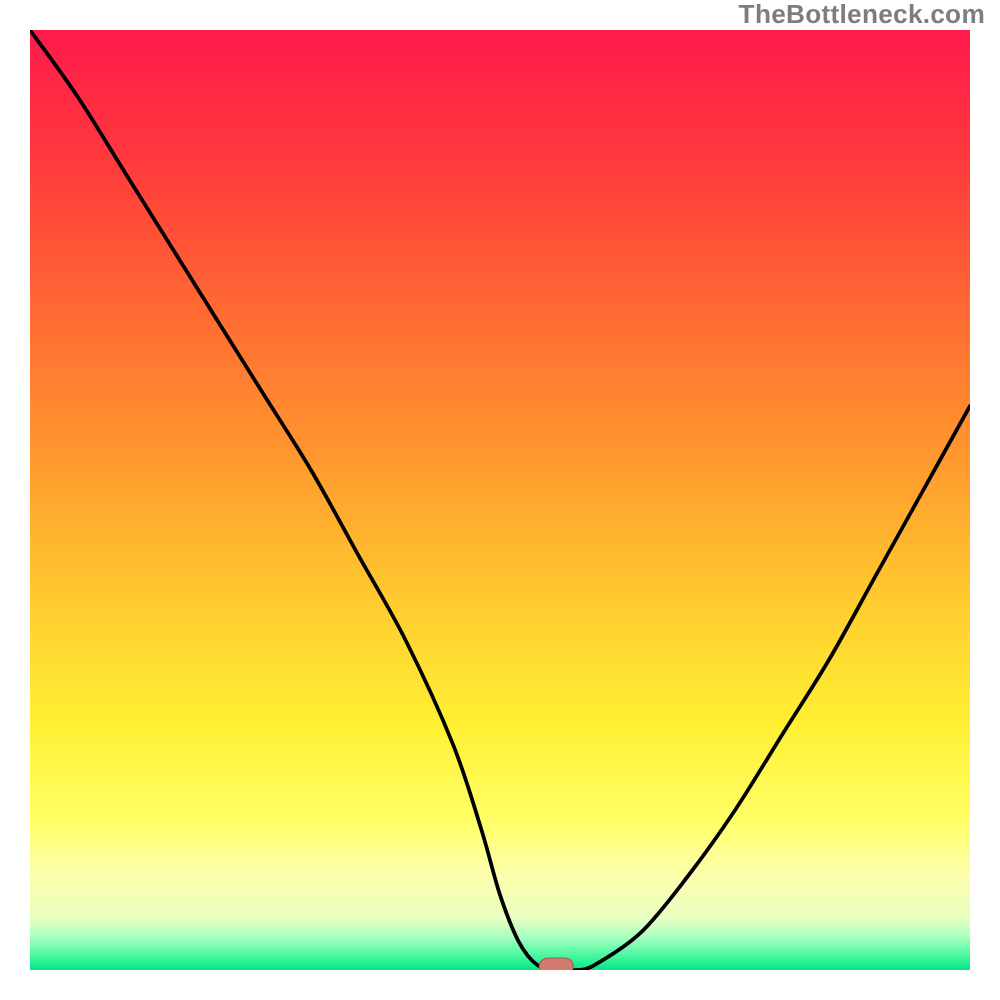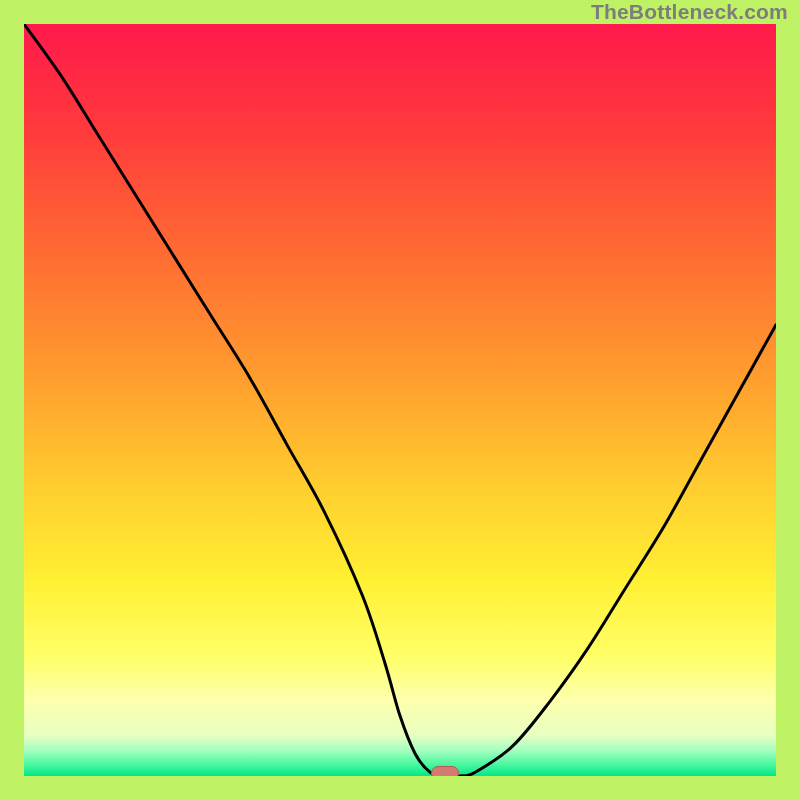--- a/index.html
+++ b/index.html
@@ -9,21 +9,21 @@
     height: 800px;
     background: #000;
     overflow: hidden;
   }
   .frame {
     position: absolute;
     left: 0;
     top: 0;
     width: 800px;
     height: 800px;
-    background: #bef264;
+    background: #ffffff;
   }
   .plot {
     position: absolute;
     left: 24px;
     top: 24px;
     width: 752px;
     height: 752px;
     overflow: hidden;
   }
   .plot svg {

